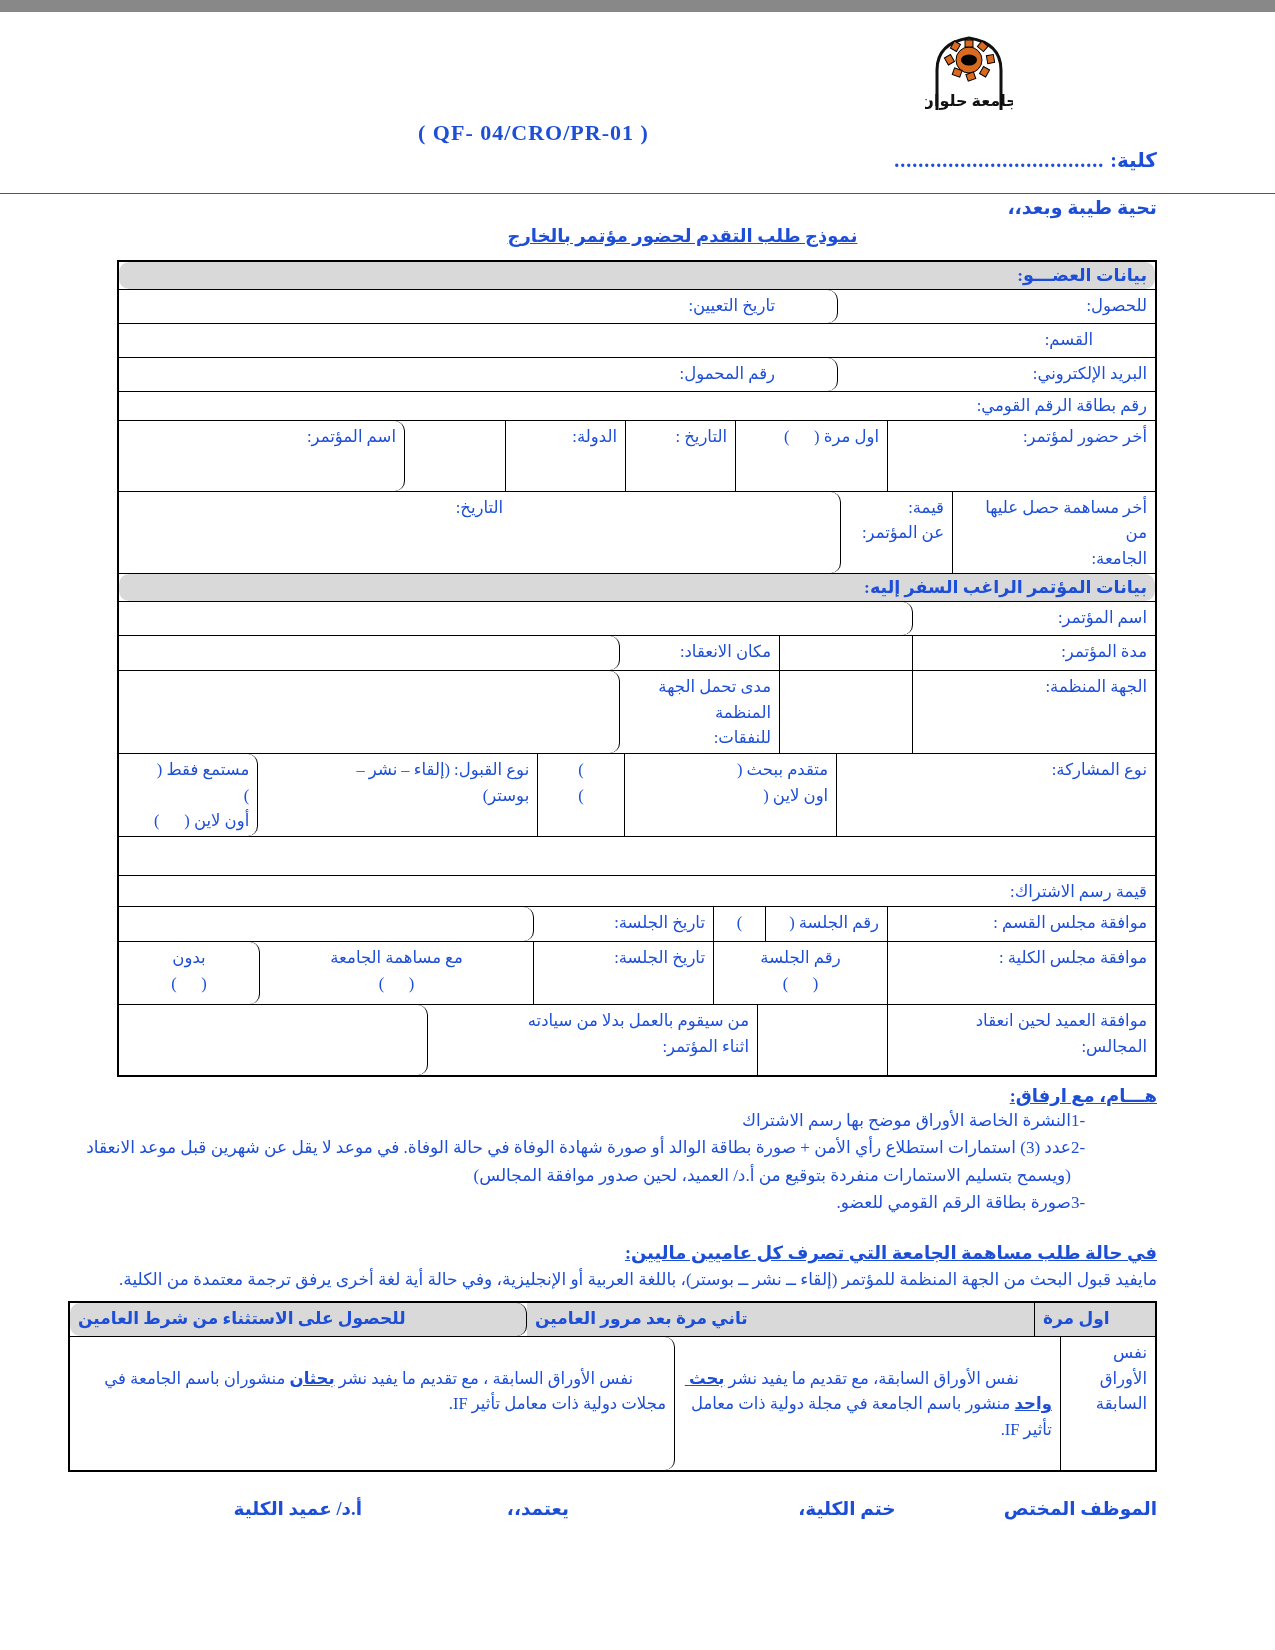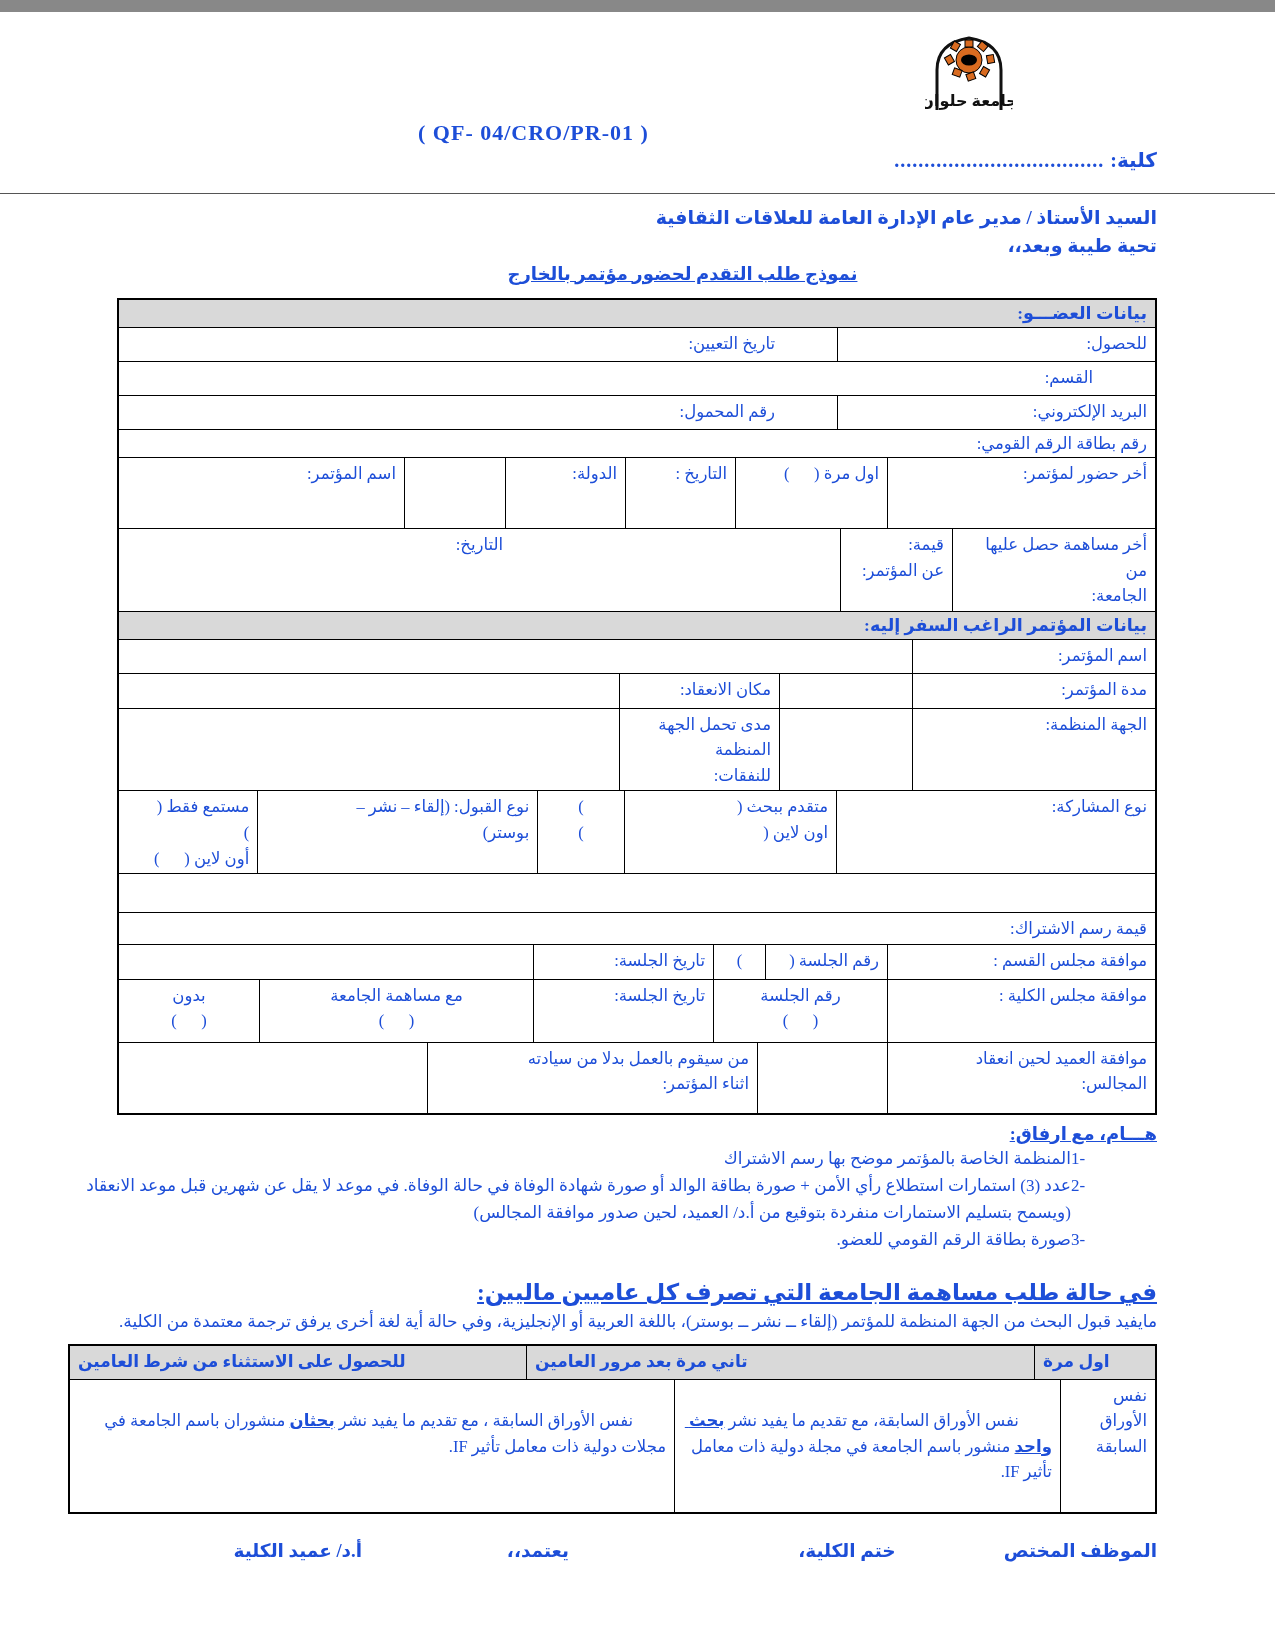--- a/index.html
+++ b/index.html
@@ -22,32 +22,32 @@
   .greeting{margin:2px 118px 0 60px;font-weight:bold;font-size:19px;}
   .form-title{margin:6px 0 0 90px;text-align:center;font-weight:bold;font-size:18px;
     text-decoration:underline;}
   
   .tbl{margin:13px 118px 0 117px;border:2.5px solid #000;}
   .row{display:flex;align-items:stretch;}
   .row + .row{border-top:1.5px solid #000;}
   .c{padding:3px 8px 2px;white-space:pre-wrap;box-sizing:border-box;
      font-size:16.5px;line-height:1.55;}
   .c + .c{border-right:1.5px solid #000;}
-  .grow{flex:1 1 auto;}
+  .grow{flex:1 1 auto;border-radius:10px;}
   .ctr{text-align:center;}
   .sechdr{background:#d9d9d9;font-weight:bold;font-size:17.5px;padding:3px 8px;}
   
   .notes{margin:8px 118px 0 60px;}
   .notes-title{font-weight:bold;font-size:18px;text-decoration:underline;}
   .li{display:flex;padding-right:52px;font-size:17px;line-height:1.6;}
   .li .mark{width:34px;flex:0 0 34px;direction:ltr;text-align:left;}
   .li .txt{flex:1;}
   
   .contrib{margin:26px 118px 0 60px;}
-  .contrib-title{font-weight:bold;font-size:23px;text-decoration:underline;}
+  .contrib-title{font-weight:bold;font-size:18px;text-decoration:underline;}
   .contrib-par{font-size:17px;line-height:1.6;margin-top:2px;}
   .tbl2{margin:8px 118px 0 68px;border:2px solid #000;}
   .tbl2 .hc{background:#d9d9d9;font-weight:bold;text-align:left;font-size:17px;}
   .bu{font-weight:bold;text-decoration:underline;}
   
   .sig-row{margin:26px 118px 0 68px;display:grid;
     grid-template-columns:24% 30% 19% 27%;font-weight:bold;font-size:18.5px;}
   .sig-row > div{text-align:right;}
   
   .logo svg{display:block;}
@@ -78,21 +78,20 @@
 
   <div class="qf-code">(  QF- 04/CRO/PR-01  )</div>
 
   <div class="college-line">
     <span>كلية:</span>
     <span class="college-dots">...................................</span>
   </div>
 
   <div class="top-spacer"></div>
 
-  <div class="salutation">السيد الأستاذ / مدير عام الإدارة العامة للعلاقات الثقافية</div>
   <div class="greeting">تحية طيبة وبعد،،</div>
   <div class="form-title">نموذج طلب التقدم لحضور مؤتمر بالخارج</div>
 
   <div class="tbl">
 
     <div class="row">
         <div class="sechdr grow">بيانات العضـــو:</div>
       </div>
 
     <div class="row" style="min-height:33px">
@@ -200,21 +199,21 @@
       <div class="c" style="width:330px">من سيقوم بالعمل بدلا من سيادته
 اثناء المؤتمر:</div>
       <div class="c grow"></div>
     </div>
   </div>
 
   <div class="notes">
     <div class="notes-title">هـــام، مع ارفاق:</div>
     <div class="li">
       <span class="mark">1-</span>
-      <span class="txt">المنظمة الخاصة بالمؤتمر موضح بها رسم الاشتراك</span>
+      <span class="txt">النشرة الخاصة الأوراق موضح بها رسم الاشتراك</span>
     </div>
     <div class="li">
       <span class="mark">2-</span>
       <span class="txt">عدد (3) استمارات استطلاع رأي الأمن + صورة بطاقة الوالد أو صورة شهادة الوفاة في حالة الوفاة. في موعد لا يقل عن شهرين قبل موعد الانعقاد (ويسمح بتسليم الاستمارات منفردة بتوقيع من أ.د/ العميد، لحين صدور موافقة المجالس)</span>
     </div>
     <div class="li">
       <span class="mark">3-</span>
       <span class="txt">صورة بطاقة الرقم القومي للعضو.</span>
     </div>
   </div>

